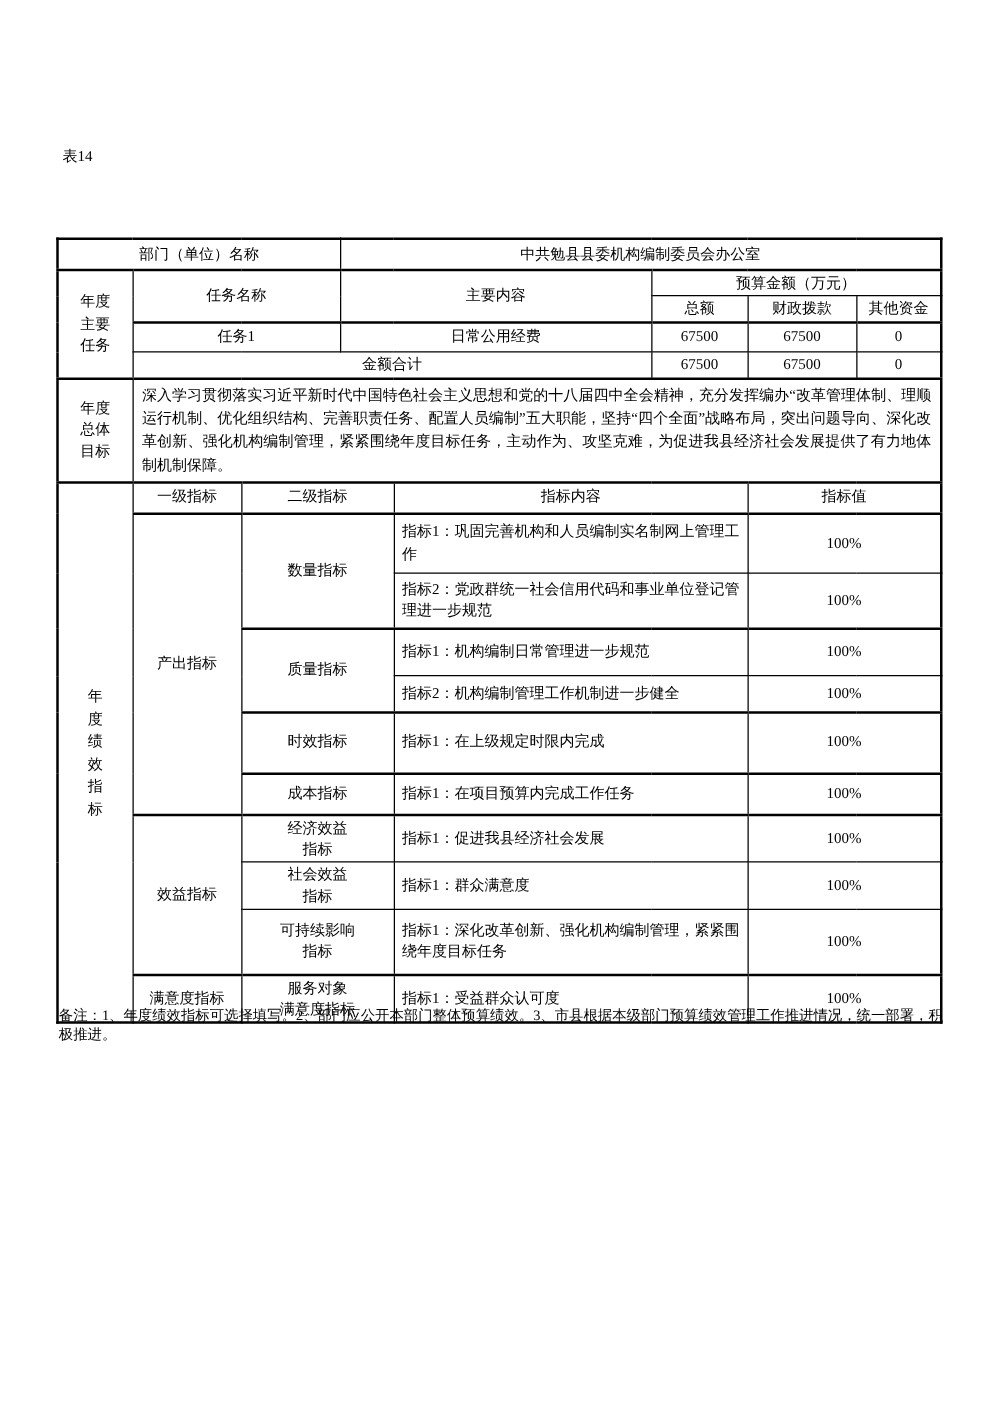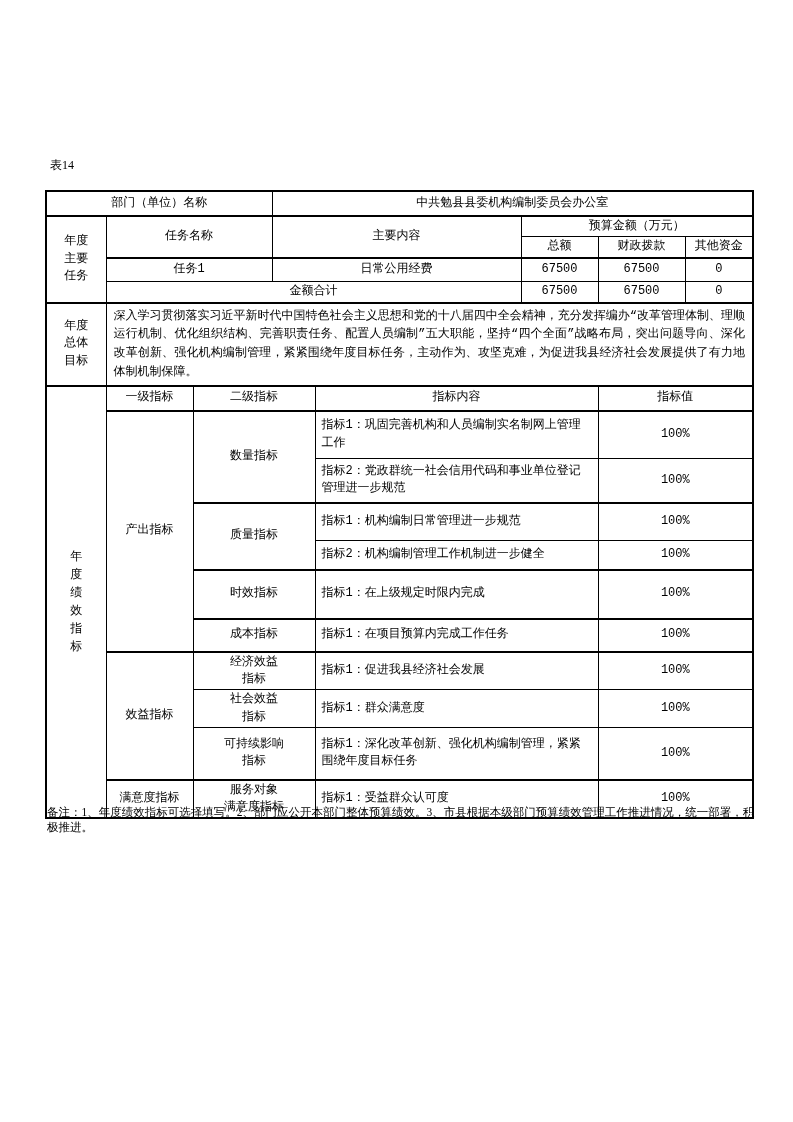--- a/index.html
+++ b/index.html
@@ -1,36 +1,35 @@
 <!DOCTYPE html>
 <html><head>
 <meta charset="utf-8">
 <style>
   html,body { margin:0; padding:0; background:#ffffff; }
   .page {
     position:relative; width:793px; height:1122px; background:#ffffff;
     font-family:"Liberation Serif","DejaVu Serif",serif; color:#000;
     overflow:hidden;
   }
-  .table-label { position:absolute; left:50px; top:117px; font-size:12px;margin-top:40px; }
+  .table-label { position:absolute; left:50px; top:117px; font-size:12px; }
   .doc-title {
     position:absolute; left:0; top:132px; width:100%;
     text-align:center; font-size:17px; font-weight:bold; letter-spacing:0.5px;
   }
   table.main {
     position:absolute; left:45px; top:190px;
     border-collapse:collapse; table-layout:fixed; width:708px;
     border:2px solid #000;
   }
   td {
     border:1px solid #000;
     font-size:12px; text-align:center; vertical-align:middle;
     padding:1px 4px; line-height:1.45;
     overflow:hidden;
-    font-family:Liberation Mono, monospace;
   }
   tr.thick > td { border-top-width:2px; }
   .pre { white-space:pre-line;margin-top:48px; }
   .left { text-align:left; }
   .justify { text-align:justify; }
   .goal-text { padding:3px 7px; line-height:1.56;border-radius:27px; }
   .content-cell { text-align:left; padding:2px 6px;margin-top:41px; }
   .section-v { line-height:1.5; }
   .note {
     position:absolute; left:47px; top:805px; width:710px;

